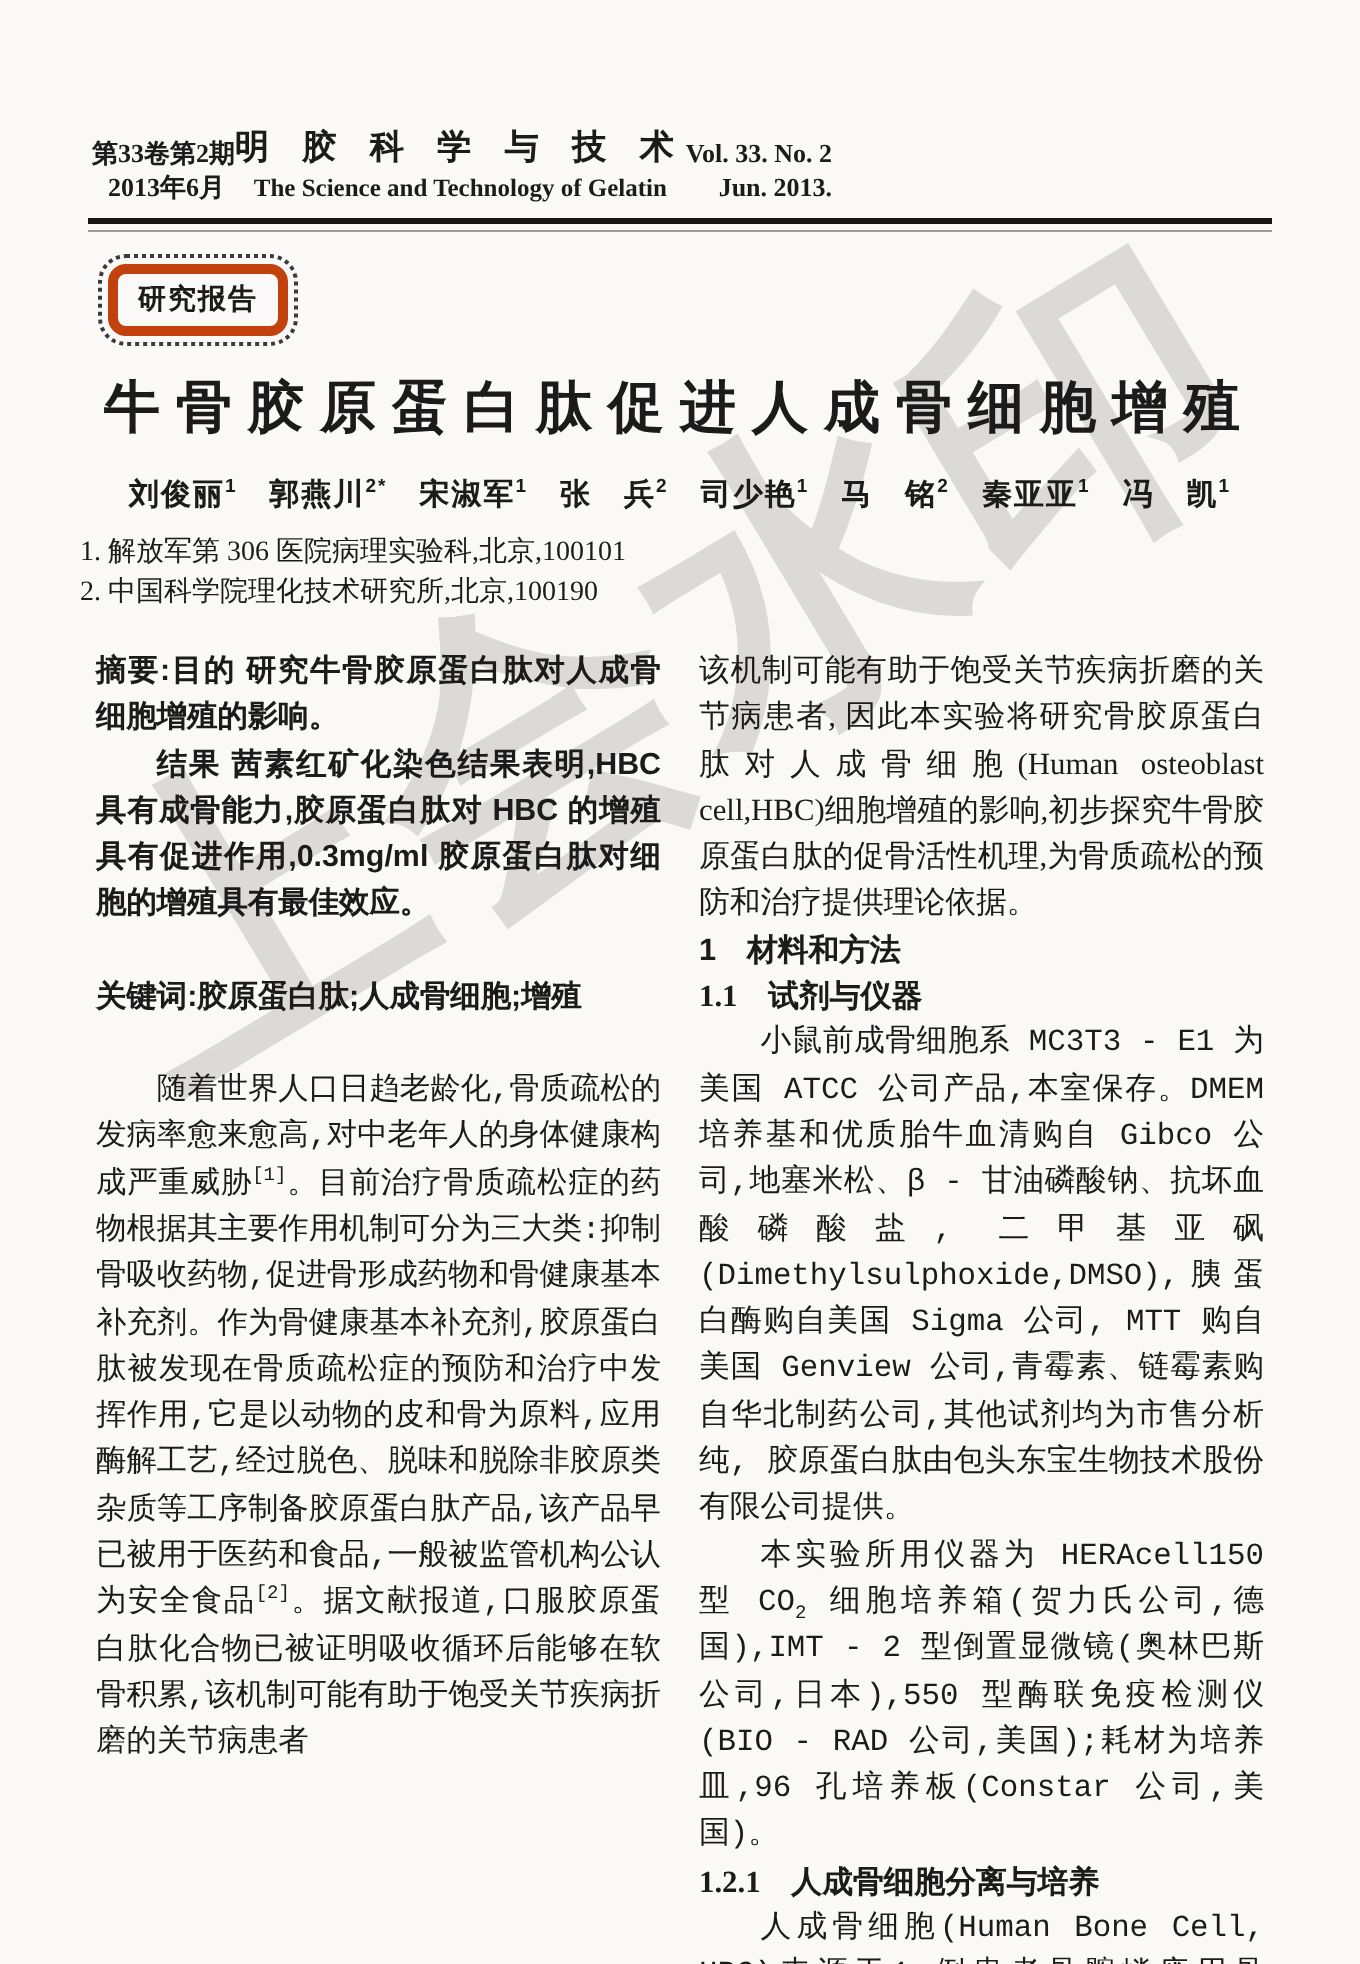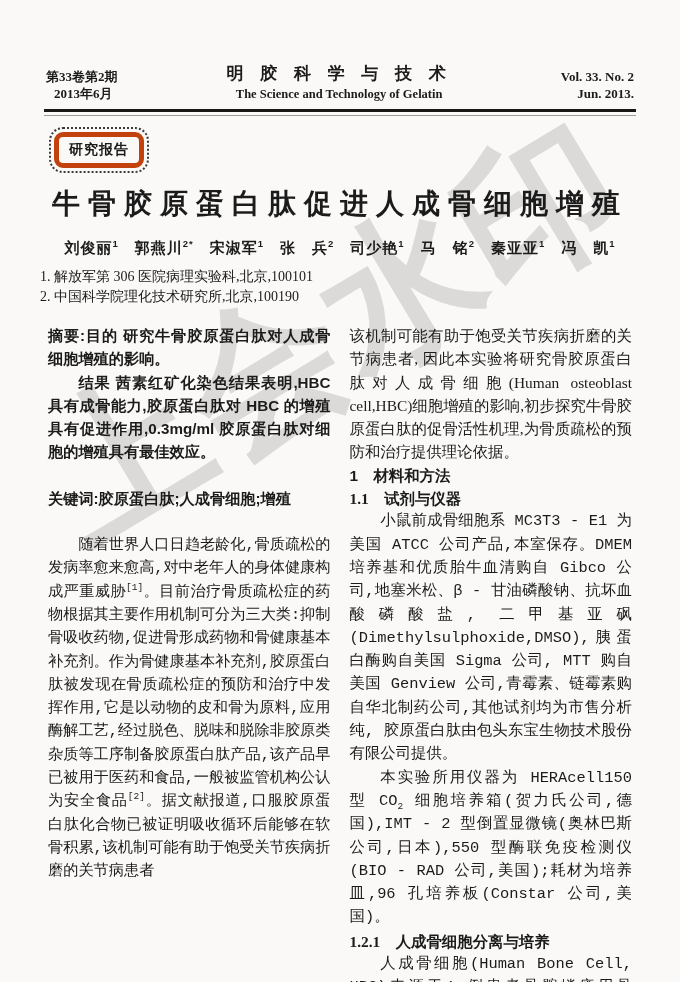--- a/index.html
+++ b/index.html
@@ -14,21 +14,21 @@
     position:absolute;left:58px;top:352px;z-index:0;
     font-family:"DejaVu Sans","Liberation Sans",sans-serif;
     font-weight:bold;font-size:158px;line-height:158px;letter-spacing:2px;
     color:rgba(110,110,110,0.22);
     transform:rotate(-31deg);transform-origin:0 50%;
     white-space:nowrap;pointer-events:none;user-select:none;
   }
   .content{position:relative;z-index:1;}
   
   .jheader{
-    display:flex;justify-content:space-between;align-items:flex-end;
+    display:flex;justify-content:flex-start;align-items:flex-end;
     margin:64px 46px 0 46px;
   }
   .hdr-left,.hdr-right{
     font-size:13px;line-height:17px;font-weight:bold;white-space:nowrap;
   }
   .hdr-left div:last-child{padding-left:8px;}
   .hdr-right{text-align:right;}
   .hdr-center{text-align:center;}
   .jtitle{
     font-family:"Liberation Sans","DejaVu Sans",sans-serif;

